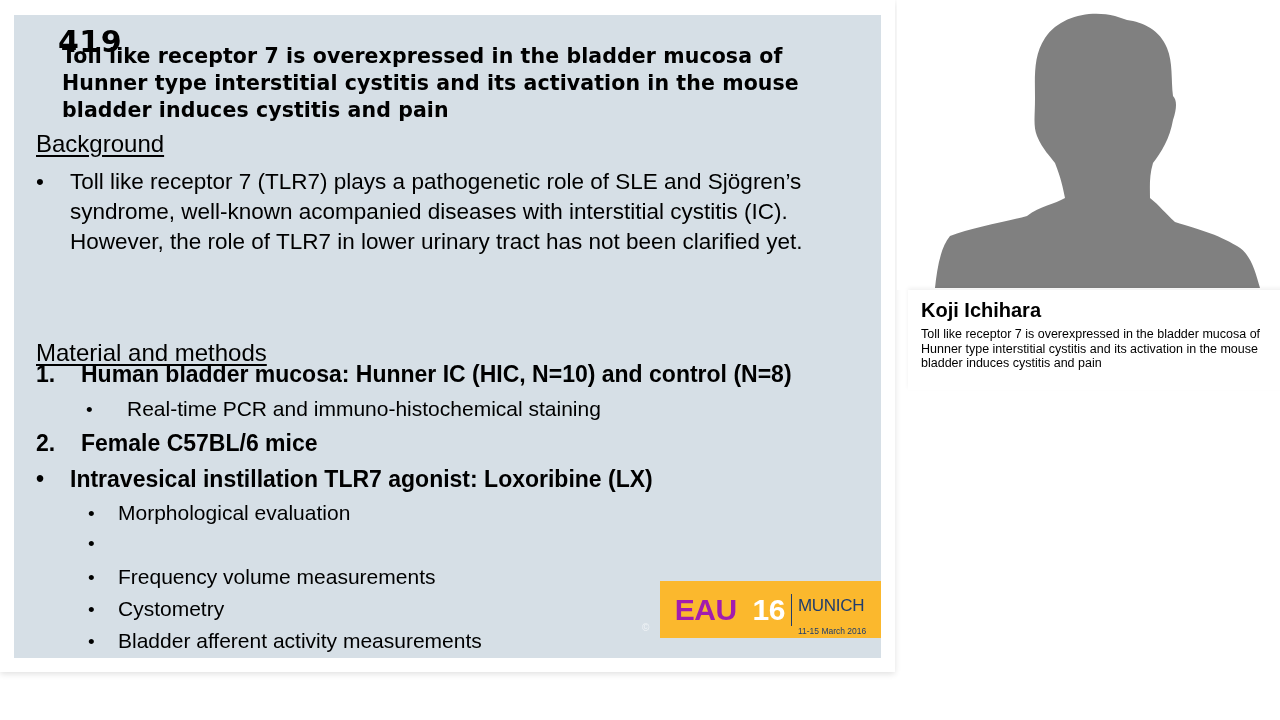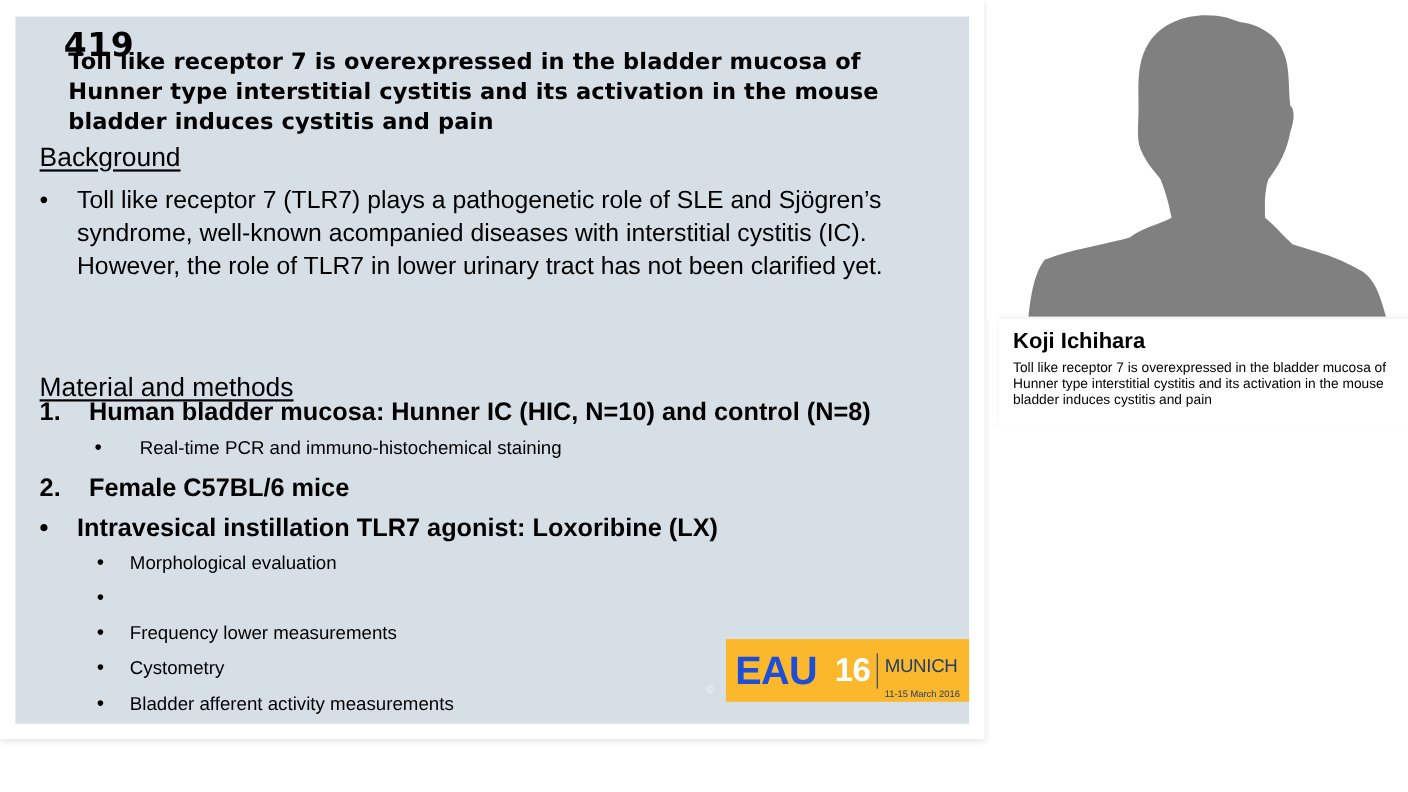--- a/index.html
+++ b/index.html
@@ -76,36 +76,36 @@
     }
     .bg-bullet .dot { width: 34px; flex: none; }
     .row {
       position: absolute;
       display: flex;
       align-items: baseline;
     }
     .num { width: 45px; flex: none; font-weight: bold; font-size: 23px; }
     .bold-text { font-weight: bold; font-size: 23px; }
     .sub-dot { width: 41px; flex: none; font-size: 19px; }
-    .sub-text { font-size: 17px; }
+    .sub-text { font-size: 21px; }
     .logo {
       position: absolute;
       left: 646px;
       top: 566px;
       width: 221px;
       height: 57px;
       background: #fbb82d;
       display: flex;
       align-items: center;
       justify-content: center;
     }
     .logo-eau {
-      font-size: 36px;
-      font-weight: bold;
-      color: #1d4ed8;
+      font-size: 30px;
+      font-weight: bold;
+      color: #a21caf;
       letter-spacing: -0.5px;
     }
     .logo-16 {
       font-size: 30px;
       font-weight: bold;
       color: #ffffff;
       letter-spacing: -0.5px;
       margin-left: 16px;
     }
     .logo-divider {
@@ -211,21 +211,21 @@
 
       <div class="row" style="left:74px; top:486px;">
         <span class="sub-dot" style="width:30px;">•</span>
         <span class="sub-text">Morphological evaluation</span>
       </div>
       <div class="row" style="left:74px; top:518px;">
         <span class="sub-dot" style="width:30px;">•</span>
       </div>
       <div class="row" style="left:74px; top:550px;">
         <span class="sub-dot" style="width:30px;">•</span>
-        <span class="sub-text">Frequency lower measurements</span>
+        <span class="sub-text">Frequency volume measurements</span>
       </div>
       <div class="row" style="left:74px; top:582px;">
         <span class="sub-dot" style="width:30px;">•</span>
         <span class="sub-text">Cystometry</span>
       </div>
       <div class="row" style="left:74px; top:614px;">
         <span class="sub-dot" style="width:30px;">•</span>
         <span class="sub-text">Bladder afferent activity measurements</span>
       </div>
 

